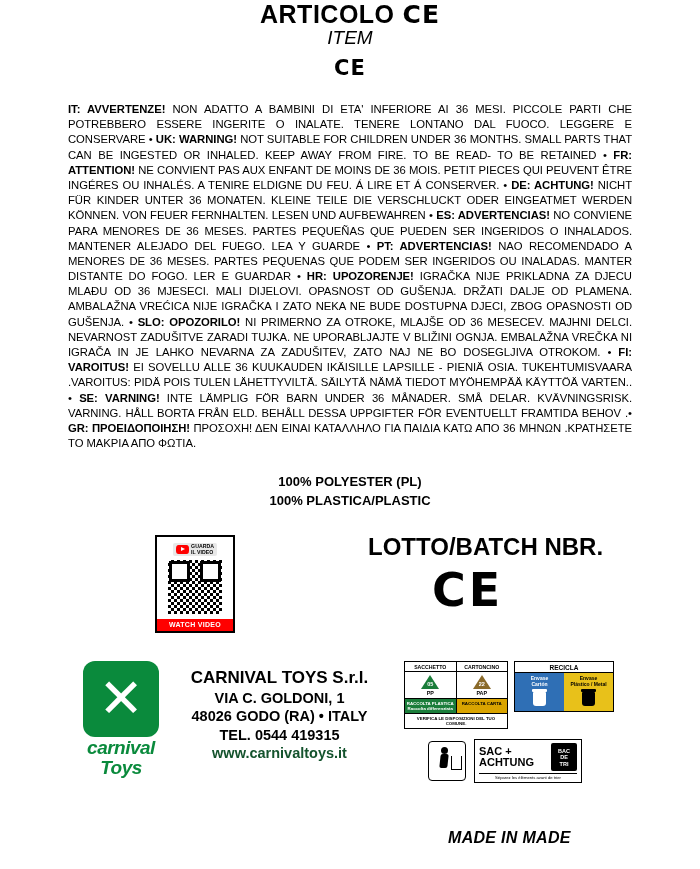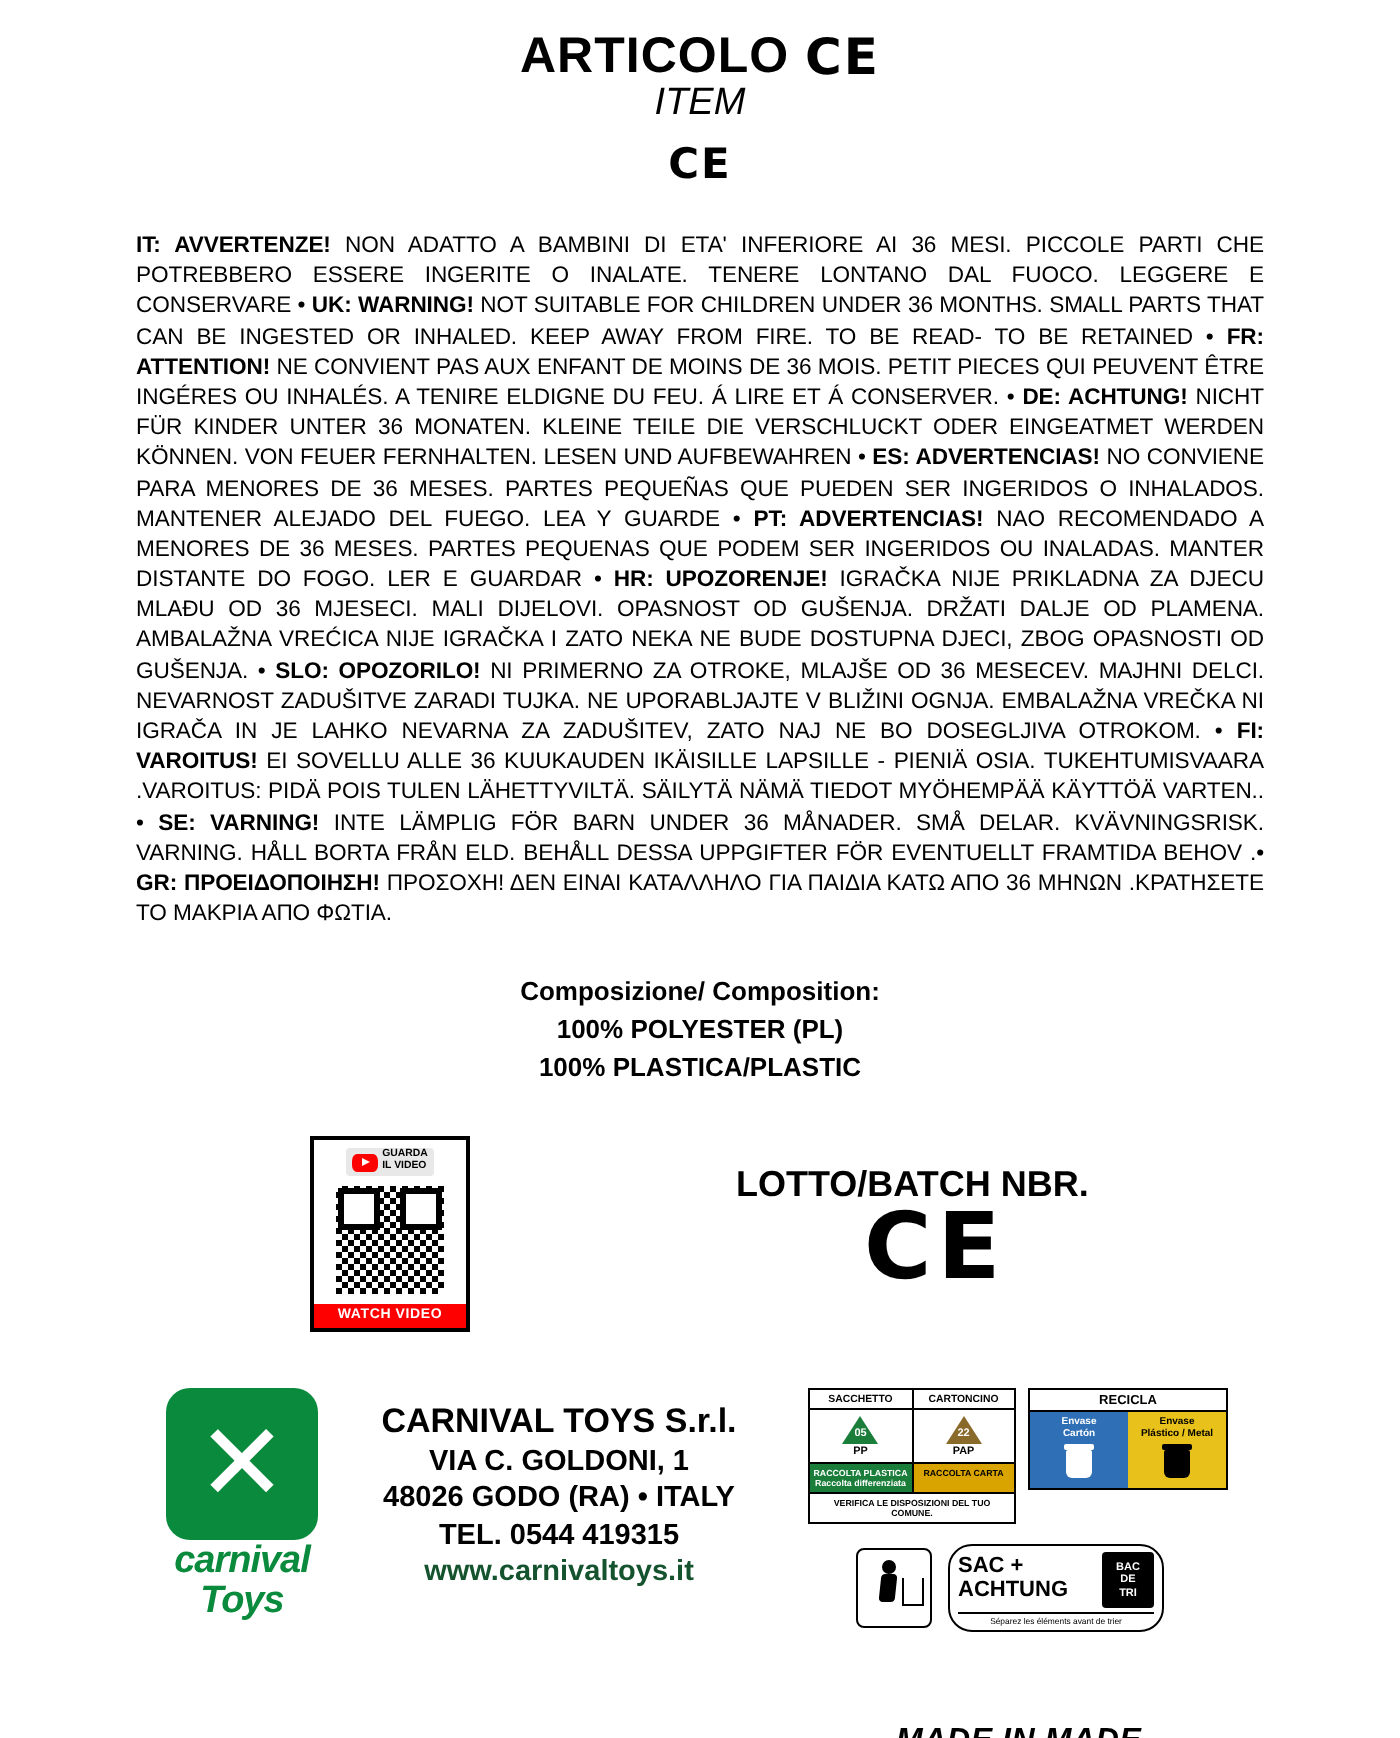--- a/index.html
+++ b/index.html
@@ -12,21 +12,20 @@
     background: #ffffff;
     font-family: "Liberation Sans", sans-serif;
     color: #000000;
     position: relative;
     overflow: hidden;
   }
 
   
   .header {
     text-align: center;
-    padding-top: 14px;
   }
   .header-row1 {
     font-size: 25px;
     font-weight: bold;
     letter-spacing: 0.5px;
     display: flex;
     justify-content: center;
     align-items: center;
     gap: 8px;
   }
@@ -146,24 +145,23 @@
     text-align: center;
     padding: 2px 0 3px 0;
     letter-spacing: 0.3px;
   }
 
   
   .lotto {
     position: absolute;
     left: 368px;
     top: 22px;
-    font-size: 18px;
+    font-size: 24px;
     font-weight: bold;
     letter-spacing: 0px;
-    margin-top: 16px;
   }
   .ce-big {
     position: absolute;
     left: 432px;
     top: 52px;
     font-size: 46px;
     font-weight: bold;
     font-family: "DejaVu Sans", sans-serif;
     letter-spacing: 3px;
   }
@@ -376,21 +374,21 @@
   }
   .tm-bin {
     position: absolute;
     right: 3px; top: 14px;
     width: 9px; height: 13px;
     border: 1.5px solid #000;
     border-top: none;
   }
   .sac-box {
     border: 1.5px solid #000;
-    border-radius: 12px;
+    border-radius: 0;
     width: 108px;
     box-sizing: border-box;
     background: #fff;
     padding: 3px 4px 2px 4px;
   }
   .sac-row {
     display: flex;
     align-items: center;
     justify-content: space-between;
   }
@@ -439,21 +437,20 @@
   </div>
   <div class="header-row2">
     <span>ITEM</span>
     <span class="ce-mark ce-xs">CE</span>
   </div>
 </div>
 
 <div class="warnings"><b>IT: AVVERTENZE!</b> NON ADATTO A BAMBINI DI ETA' INFERIORE AI 36 MESI. PICCOLE PARTI CHE POTREBBERO ESSERE INGERITE O INALATE. TENERE LONTANO DAL FUOCO. LEGGERE E CONSERVARE • <b>UK: WARNING!</b> NOT SUITABLE FOR CHILDREN UNDER 36 MONTHS. SMALL PARTS THAT CAN BE INGESTED OR INHALED. KEEP AWAY FROM FIRE. TO BE READ- TO BE RETAINED • <b>FR: ATTENTION!</b> NE CONVIENT PAS AUX ENFANT DE MOINS DE 36 MOIS. PETIT PIECES QUI PEUVENT ÊTRE  INGÉRES OU INHALÉS. A TENIRE ELDIGNE DU FEU. Á LIRE ET Á CONSERVER. • <b>DE: ACHTUNG!</b> NICHT FÜR KINDER UNTER 36 MONATEN. KLEINE TEILE DIE VERSCHLUCKT ODER EINGEATMET WERDEN KÖNNEN. VON FEUER FERNHALTEN. LESEN UND AUFBEWAHREN • <b>ES: ADVERTENCIAS!</b> NO CONVIENE PARA MENORES DE 36 MESES. PARTES PEQUEÑAS QUE PUEDEN SER INGERIDOS O INHALADOS. MANTENER ALEJADO DEL FUEGO. LEA Y GUARDE • <b>PT: ADVERTENCIAS!</b> NAO RECOMENDADO A MENORES DE 36 MESES. PARTES PEQUENAS QUE PODEM SER INGERIDOS OU INALADAS. MANTER DISTANTE DO FOGO. LER E GUARDAR • <b>HR: UPOZORENJE!</b> IGRAČKA NIJE PRIKLADNA ZA DJECU MLAĐU OD 36 MJESECI. MALI DIJELOVI. OPASNOST OD GUŠENJA. DRŽATI DALJE OD PLAMENA. AMBALAŽNA VREĆICA NIJE IGRAČKA I ZATO NEKA NE BUDE DOSTUPNA DJECI, ZBOG OPASNOSTI OD GUŠENJA. • <b>SLO: OPOZORILO!</b> NI PRIMERNO ZA OTROKE, MLAJŠE OD 36 MESECEV. MAJHNI DELCI. NEVARNOST ZADUŠITVE ZARADI TUJKA. NE UPORABLJAJTE V BLIŽINI OGNJA. EMBALAŽNA VREČKA NI IGRAČA IN JE LAHKO NEVARNA ZA ZADUŠITEV, ZATO NAJ NE BO DOSEGLJIVA OTROKOM. • <b>FI: VAROITUS!</b> EI SOVELLU ALLE 36 KUUKAUDEN IKÄISILLE LAPSILLE - PIENIÄ OSIA. TUKEHTUMISVAARA .VAROITUS: PIDÄ POIS TULEN LÄHETTYVILTÄ. SÄILYTÄ NÄMÄ TIEDOT MYÖHEMPÄÄ KÄYTTÖÄ VARTEN.. • <b>SE: VARNING!</b> INTE LÄMPLIG FÖR BARN UNDER 36 MÅNADER. SMÅ DELAR. KVÄVNINGSRISK. VARNING. HÅLL BORTA FRÅN ELD. BEHÅLL DESSA UPPGIFTER FÖR EVENTUELLT FRAMTIDA BEHOV .• <b>GR: ΠΡΟΕΙΔΟΠΟΙΗΣΗ!</b> ΠΡΟΣΟΧΗ! ΔΕΝ ΕΙΝΑΙ ΚΑΤΑΛΛΗΛΟ ΓΙΑ ΠΑΙΔΙΑ ΚΑΤΩ ΑΠΟ 36 ΜΗΝΩΝ .ΚΡΑΤΗΣΕΤΕ ΤΟ ΜΑΚΡΙΑ ΑΠΟ ΦΩΤΙΑ.</div>
 
 <div class="composition">
-  <div>Composizione/ Composition:</div>
   <div>100% POLYESTER (PL)</div>
   <div>100% PLASTICA/PLASTIC</div>
 </div>
 
 <div class="mid">
 
   <div class="video-badge">
     <div class="vb-top">
       <span class="vb-yt">
         <span class="yt-play"></span>

